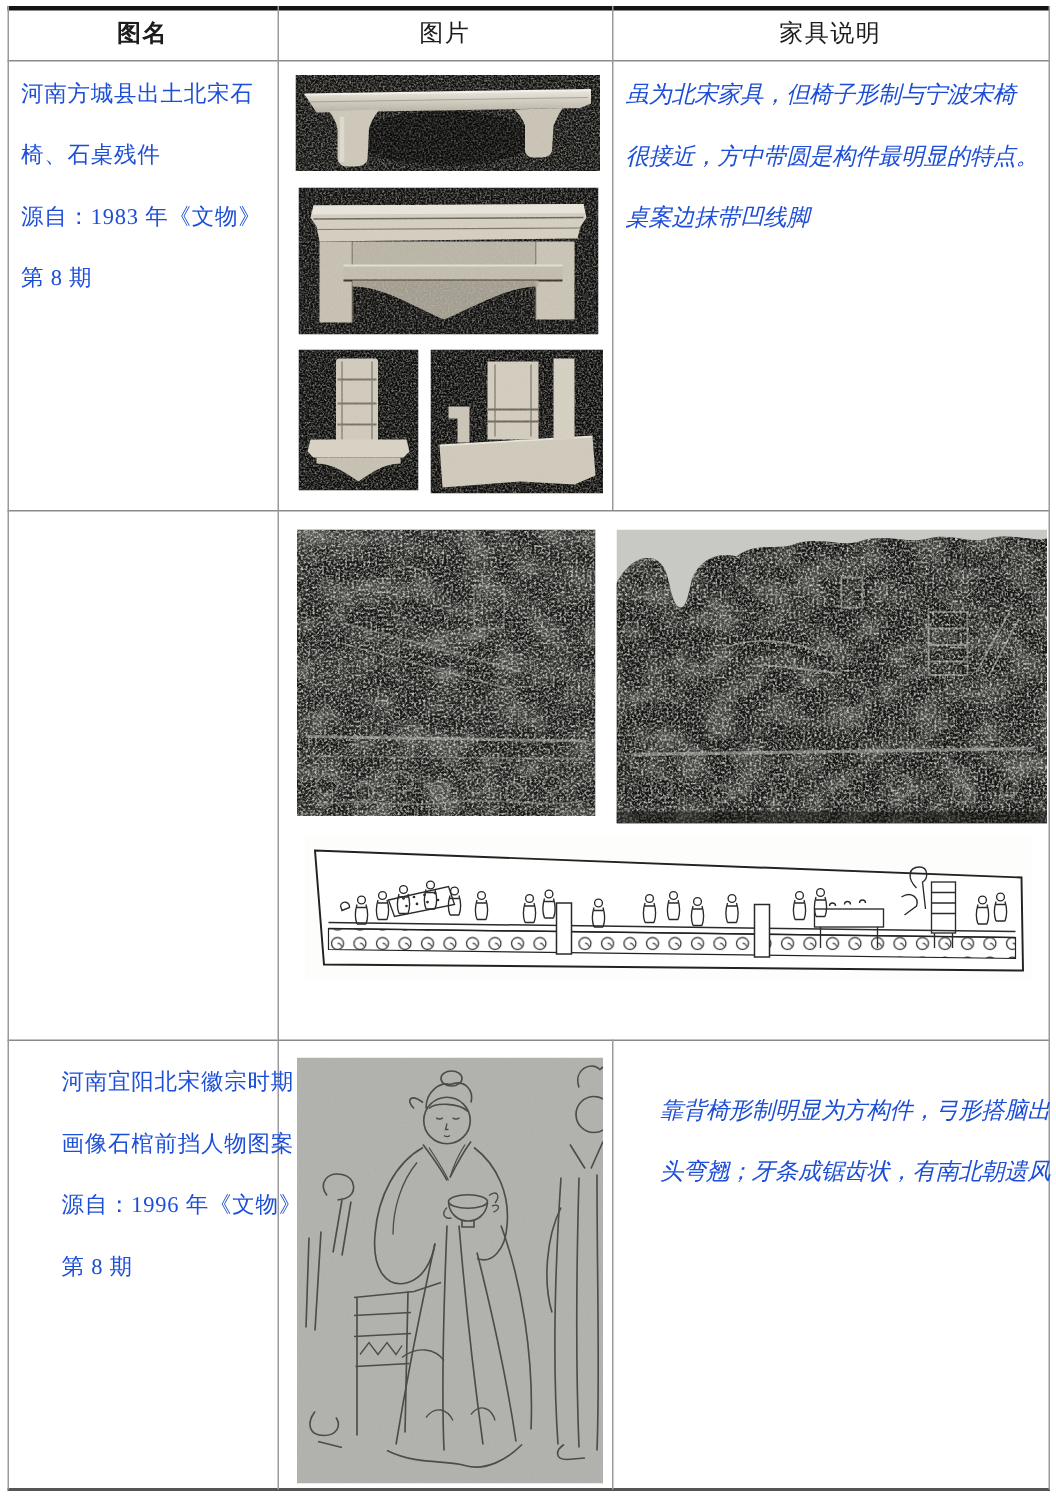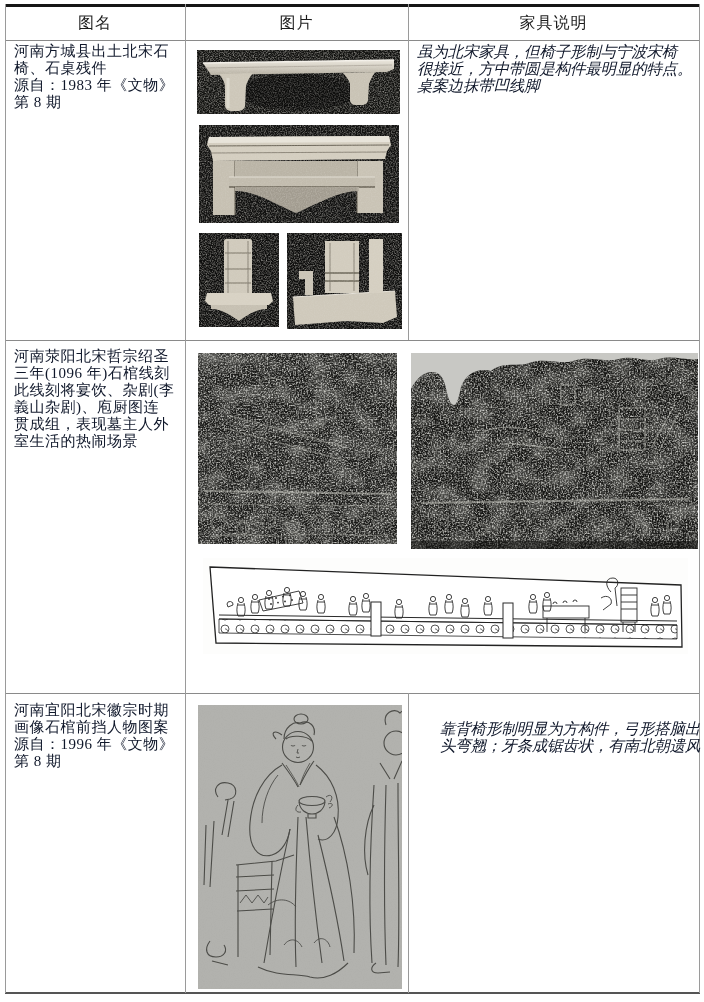--- a/index.html
+++ b/index.html
@@ -3,21 +3,21 @@
 <meta charset="utf-8">
 <style>
   html,body{margin:0;padding:0;background:#e8e8e8;}
   #page{position:relative;width:704px;height:1002px;background:#ffffff;overflow:hidden;
         font-family:"Liberation Serif","DejaVu Serif",serif;color:#1a1a1a;}
   .ln{position:absolute;background:#8a8a8a;}
   .ln.heavy{background:#151515;}
   .ln.v{width:1px;background:#9a9a9a;}
   .hdr{position:absolute;top:6px;height:34px;line-height:34px;text-align:center;
        font-size:16px;letter-spacing:1px;color:#1c1c1c;}
-  .celltext{position:absolute;white-space:pre;line-height:17px;color:#0f172a;}
+  .celltext{position:absolute;white-space:pre;line-height:41px;color:#1d4ed8;}
   .namecell{left:14px;font-size:15px;letter-spacing:0.5px;}
   .desccell{left:417px;width:281px;font-size:15.5px;letter-spacing:-0.2px;font-style:italic;}
   .capcell{left:198px;top:657px;width:497px;font-size:15.5px;letter-spacing:0;}
   .img{position:absolute;}
   .img svg{display:block;}
 </style>
 </head>
 <body>
 
 <div id="page">
@@ -26,40 +26,34 @@
   <div class="ln" style="left:5px;top:40px;width:695px;height:1px;"></div>
   <div class="ln" style="left:5px;top:340px;width:695px;height:1px;"></div>
   <div class="ln" style="left:5px;top:693px;width:695px;height:1px;"></div>
   <div class="ln heavy" style="left:5px;top:992px;width:695px;height:2px;background:#555;"></div>
   <div class="ln v" style="left:5px;top:4px;height:989px;"></div>
   <div class="ln v" style="left:699px;top:4px;height:989px;"></div>
   <div class="ln v" style="left:185px;top:4px;height:989px;"></div>
   <div class="ln v" style="left:408px;top:4px;height:336px;"></div>
   <div class="ln v" style="left:408px;top:693px;height:300px;"></div>
 
-  <div class="hdr" style="left:5px;width:180px;">图名</div>
+  <div class="hdr" style="left:5px;width:180px;font-weight:bold;">图名</div>
   <div class="hdr" style="left:408px;width:291px;">家具说明</div>
   <div class="hdr" style="left:185px;width:223px;">图片</div>
 
   <div class="celltext namecell" style="top:43px;">河南方城县出土北宋石
 椅、石桌残件
 源自：1983 年《文物》
 第 8 期</div>
   <div class="celltext desccell" style="top:43px;">虽为北宋家具，但椅子形制与宁波宋椅
 很接近，方中带圆是构件最明显的特点。
 桌案边抹带凹线脚</div>
 
-  <div class="celltext namecell" style="top:348px;">河南荥阳北宋哲宗绍圣
-三年(1096 年)石棺线刻
-此线刻将宴饮、杂剧(李
-義山杂剧)、庖厨图连
-贯成组，表现墓主人外
-室生活的热闹场景</div>
-
-  <div class="celltext namecell" style="top:702px;">河南宜阳北宋徽宗时期
+
+  <div class="celltext namecell" style="top:702px;margin-left:27px;">河南宜阳北宋徽宗时期
 画像石棺前挡人物图案
 源自：1996 年《文物》
 第 8 期</div>
   <div class="celltext desccell" style="top:720px;margin-left:23px;">靠背椅形制明显为方构件，弓形搭脑出
 头弯翘；牙条成锯齿状，有南北朝遗风</div>
 
   <div class="img" style="left:197px;top:50px;width:203px;height:64px;">
     <svg width="203" height="64" viewBox="0 0 203 64">
       <defs>
         <filter id="f1" x="0" y="0" width="100%" height="100%">

